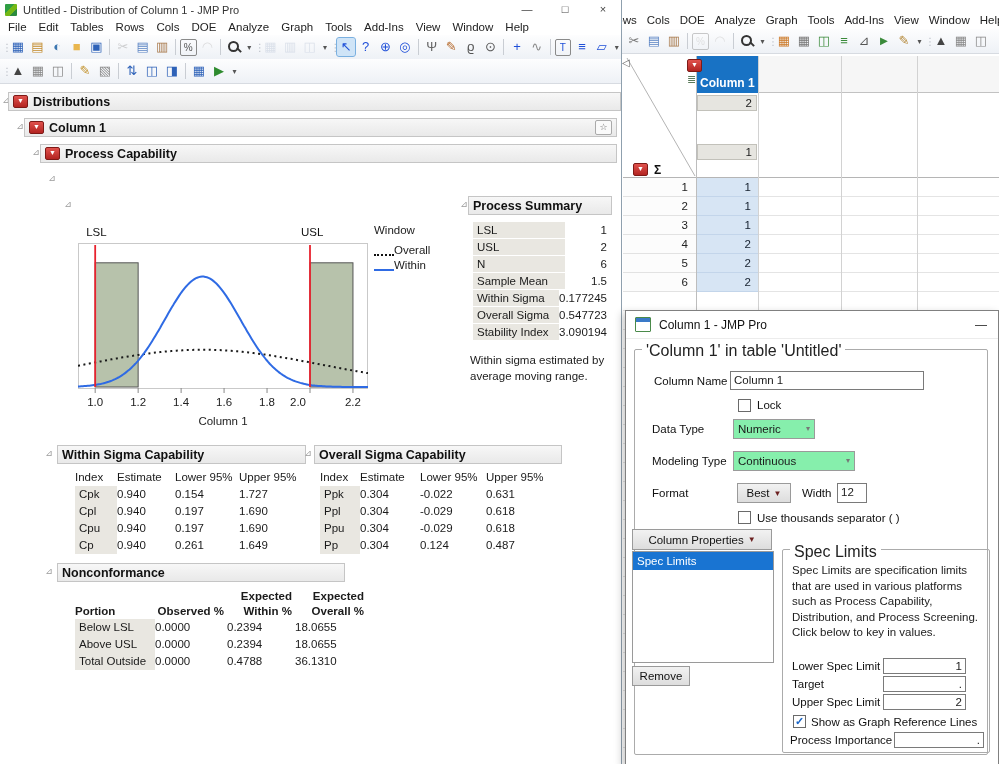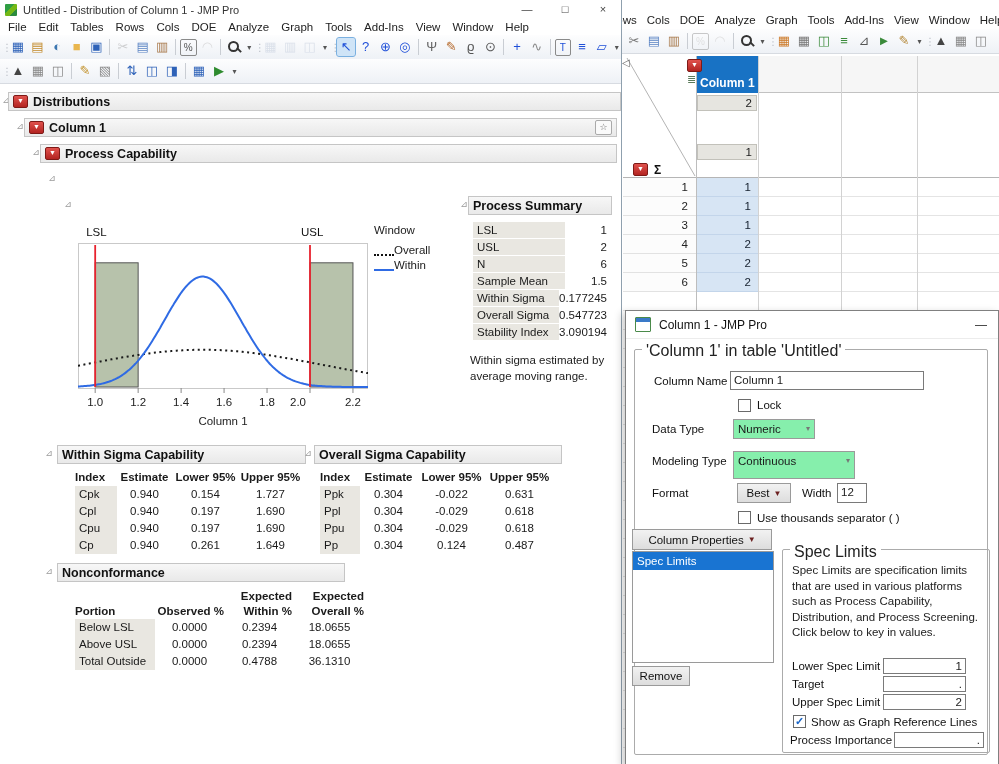--- a/index.html
+++ b/index.html
@@ -54,22 +54,22 @@
   .sample-dotted{width:20px;border-top:2px dotted #111}
   .sample-solid{width:20px;border-top:2px solid #2f6be4}
 
   
   .pstable{position:absolute;left:473px;top:221px;width:136px;font-size:11.5px}
   .psrow{display:flex;height:17px;align-items:center}
   .psrow .l{width:92px;background:#e9e7e1;height:16px;line-height:16px;padding-left:4px;box-sizing:border-box}
   .psrow .v{flex:1;text-align:right;padding-right:2px}
   .stat-note{position:absolute;left:470px;top:352px;width:154px;font-size:11.5px;line-height:16px;color:#222}
   .captable{position:absolute;display:grid;font-size:11.5px;line-height:17px}
-  .captable .h{font-weight:bold}
-  .captable .num{text-align:center;padding-right:3px}
+  .captable .h{font-weight:normal}
+  .captable .num{text-align:left;padding-right:3px}
   .captable .idx{background:#e9e7e1;padding-left:4px}
   .nch{display:flex;flex-direction:column;justify-content:flex-end;height:32px;font-weight:bold;line-height:15px}
   .nch.r{text-align:right;padding-right:3px}
 
   
   .ghead{position:absolute;left:1px;top:56px;width:377px;height:37px;background:#f6f6f6;border-bottom:1px solid #c2c2c2;z-index:1;box-sizing:border-box}
   .corner{position:absolute;left:1px;top:56px;width:73px;height:121px;background:#fff;z-index:2}
   .colhdr{position:absolute;left:74px;top:56px;width:62px;height:37px;background:#1872c4;color:#fff;font-weight:bold;
           font-size:12px;display:flex;align-items:flex-end;padding:0 0 3px 4px;box-sizing:border-box;z-index:2}
   .precell{position:absolute;left:75px;width:60px;height:16px;background:#e6e5e0;border:1px solid #c2c1ba;
@@ -492,21 +492,21 @@
   <span class="chk" style="left:112px;top:88px"></span>
   <span class="dlabel" style="left:131px;top:88px">Lock</span>
 
   <span class="dlabel" style="left:26px;top:112px">Data Type</span>
   <div class="dselect" style="left:107px;top:108px;width:82px;height:20px">
     <span>Numeric</span>
       <span class="chv">▾</span>
   </div>
 
   <span class="dlabel" style="left:26px;top:144px">Modeling Type</span>
-  <div class="dselect" style="left:107px;top:140px;width:122px;height:28px">
+  <div class="dselect" style="left:107px;top:140px;width:122px;height:20px">
     <span>Continuous</span>
       <span class="chv">▾</span>
   </div>
 
   <span class="dlabel" style="left:26px;top:176px">Format</span>
   <div class="dbtn" style="left:111px;top:172px;width:54px;height:20px">
     <span>Best</span>
       <span class="tri">▼</span>
   </div>
   <span class="dlabel" style="left:176px;top:176px">Width</span>

